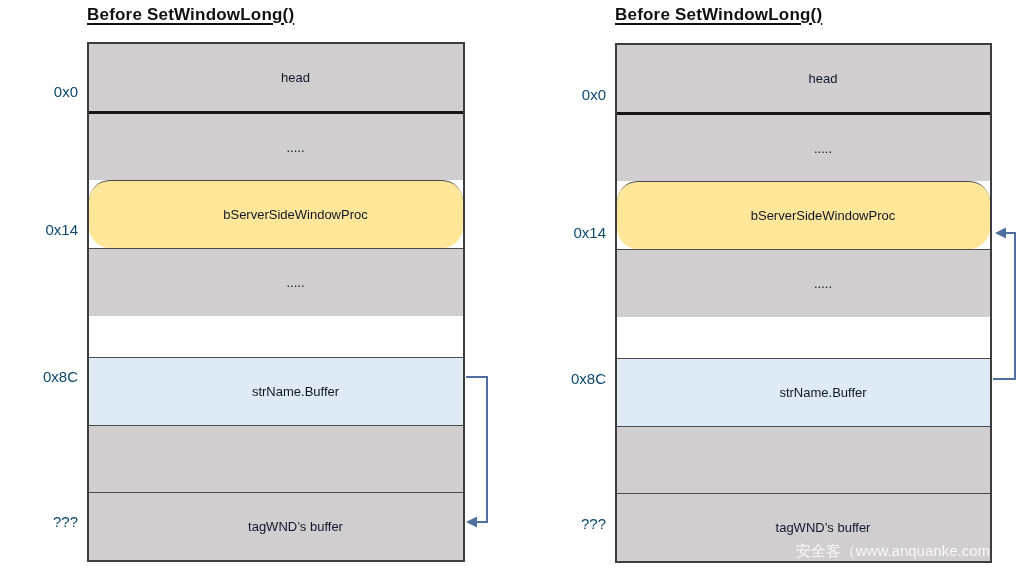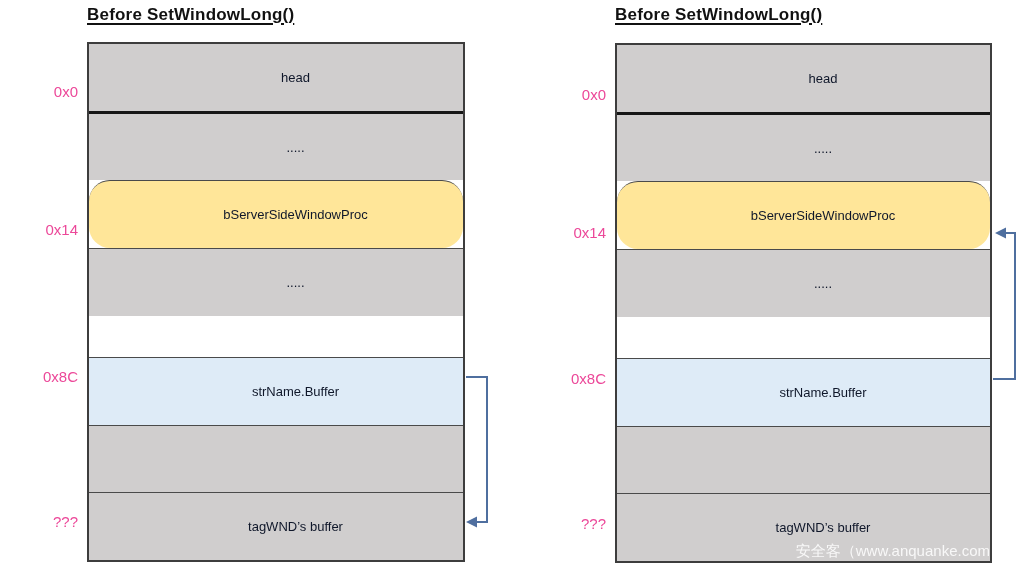--- a/index.html
+++ b/index.html
@@ -19,21 +19,21 @@
     color:#111111;
     text-align:left;
     text-decoration:underline;
     text-decoration-thickness:2px;
     text-underline-offset:3px;
     letter-spacing:.2px;
   }
   .offset{
     position:absolute;
     font-size:15px;
-    color:#ec4899;
+    color:#0c4a6e;
     text-align:right;
     width:64px;
     line-height:22px;
   }
   .box{
     position:absolute;
     box-sizing:border-box;
     border:2px solid #3d3d3d;
     display:flex;
     flex-direction:column;

